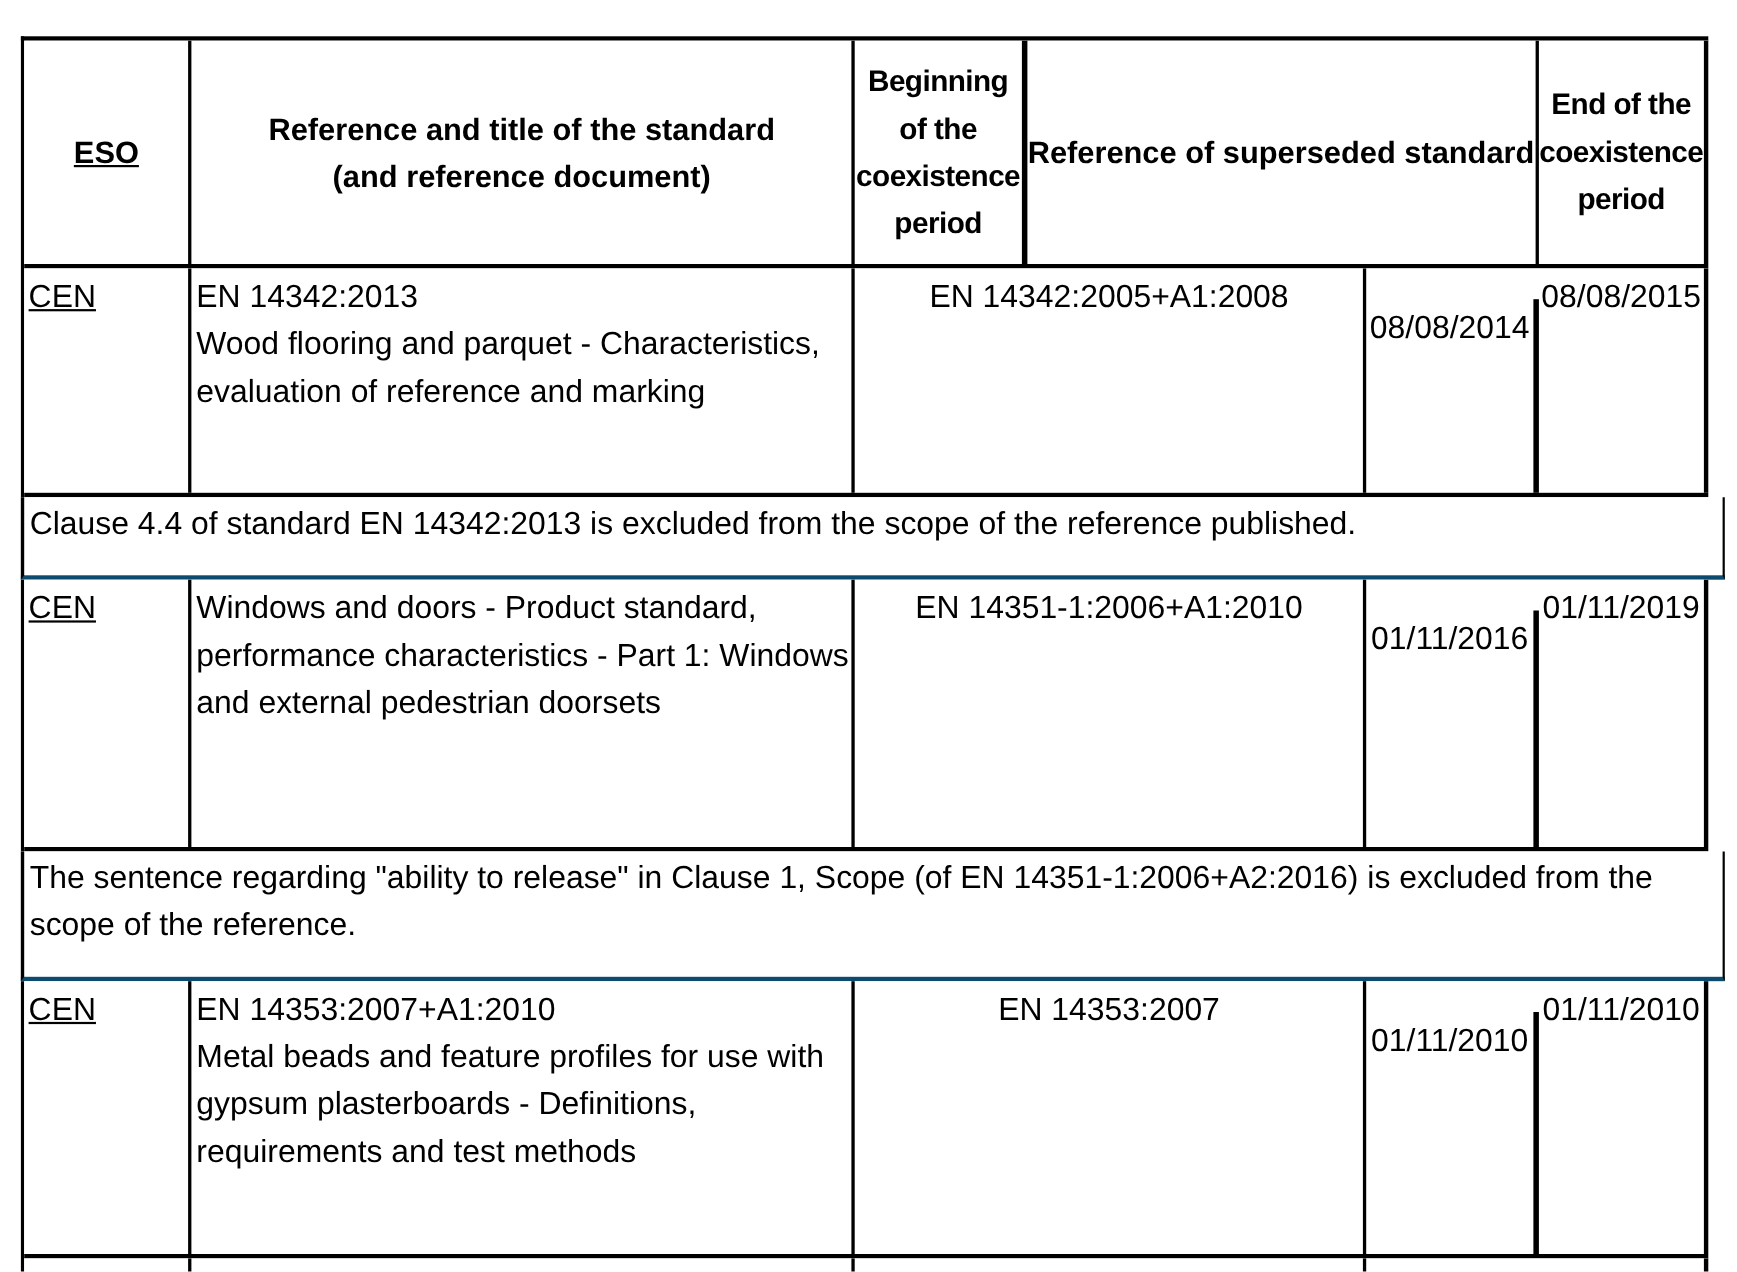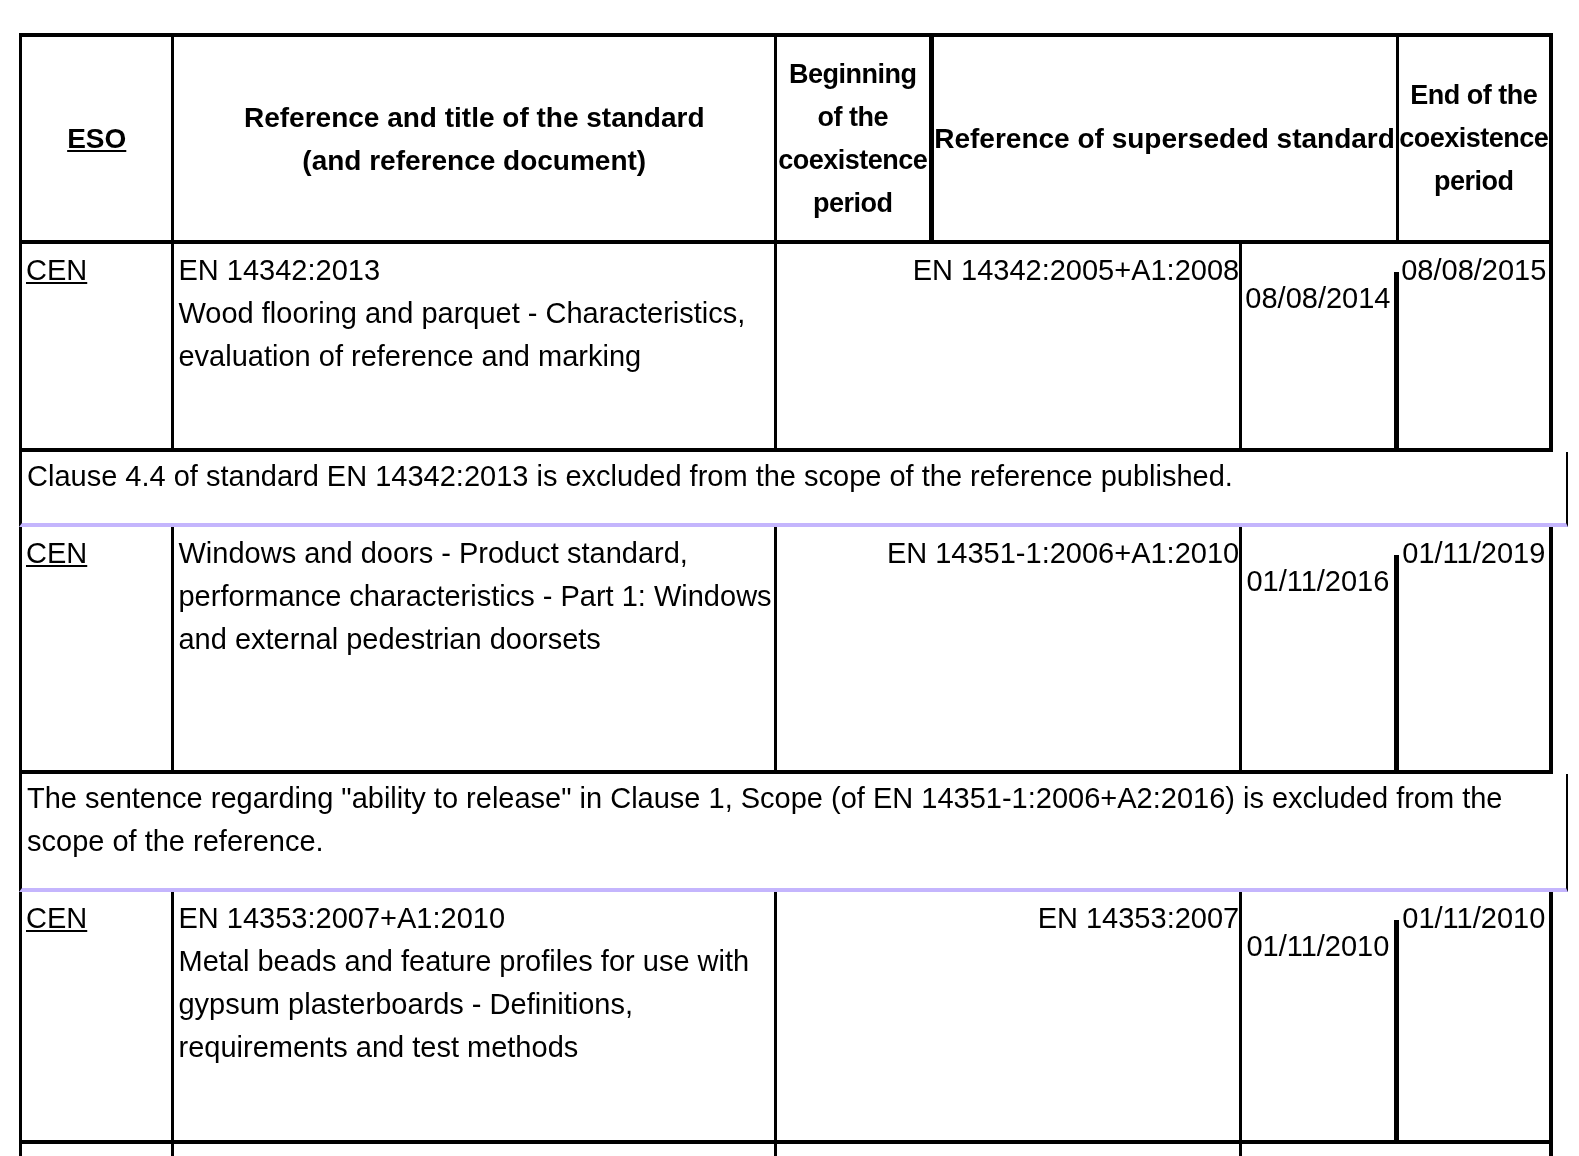--- a/index.html
+++ b/index.html
@@ -62,37 +62,37 @@
   .hdr-inner { width: 100%; }
 
   
   .data-row .cell {
     padding-top: 5px;
     font-size: 29px;
     line-height: 43px;
   }
   .data-row .c1 { padding-left: 4px; }
   .data-row .c2 { padding-left: 4px; padding-right: 0; }
-  .data-row .c3 { text-align: right; }
+  .data-row .c3 { text-align: center; }
   .data-row .c4 { text-align: center; margin-top: 28px; }
   .data-row .c5 { text-align: center; }
   .row-1 { height: 208px; }
   .row-2 { height: 247px; }
   .row-3 { height: 252px; }
   .row-partial { height: 24px; }
   .row-partial .cell { padding: 0; }
 
   
   .note-row {
     box-sizing: border-box;
     margin-left: -3px;
     width: 1549px;
     border-left: 3px solid #000;
     border-right: 2px solid #000;
-    border-bottom: 4px solid #c4b5fd;
+    border-bottom: 4px solid #0c4a6e;
     background: #fff;
     font-size: 29px;
     line-height: 43px;
     padding: 3px 8px 0 5px;
     overflow: hidden;
   }
   .note-1 { height: 75px; }
   .note-2 { height: 118px; }
 </style>
 </head>

